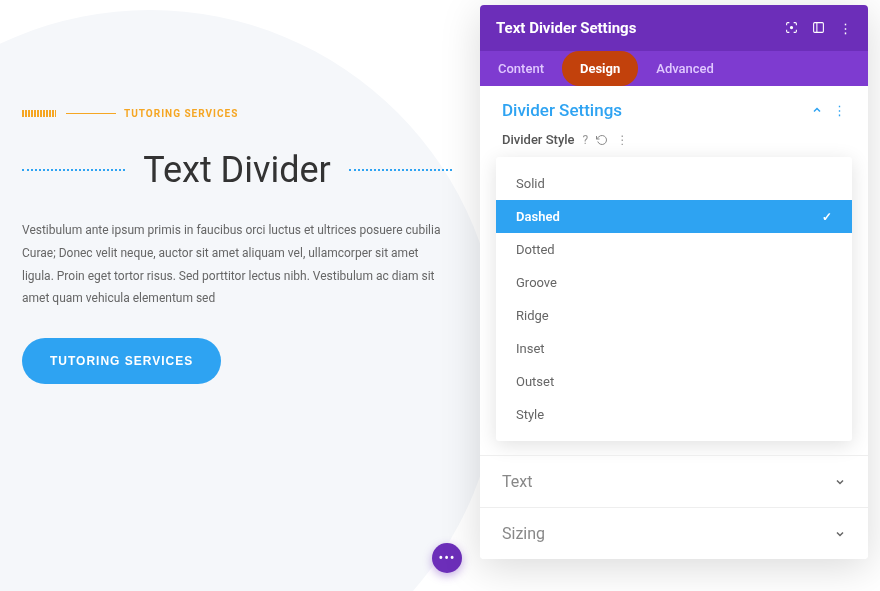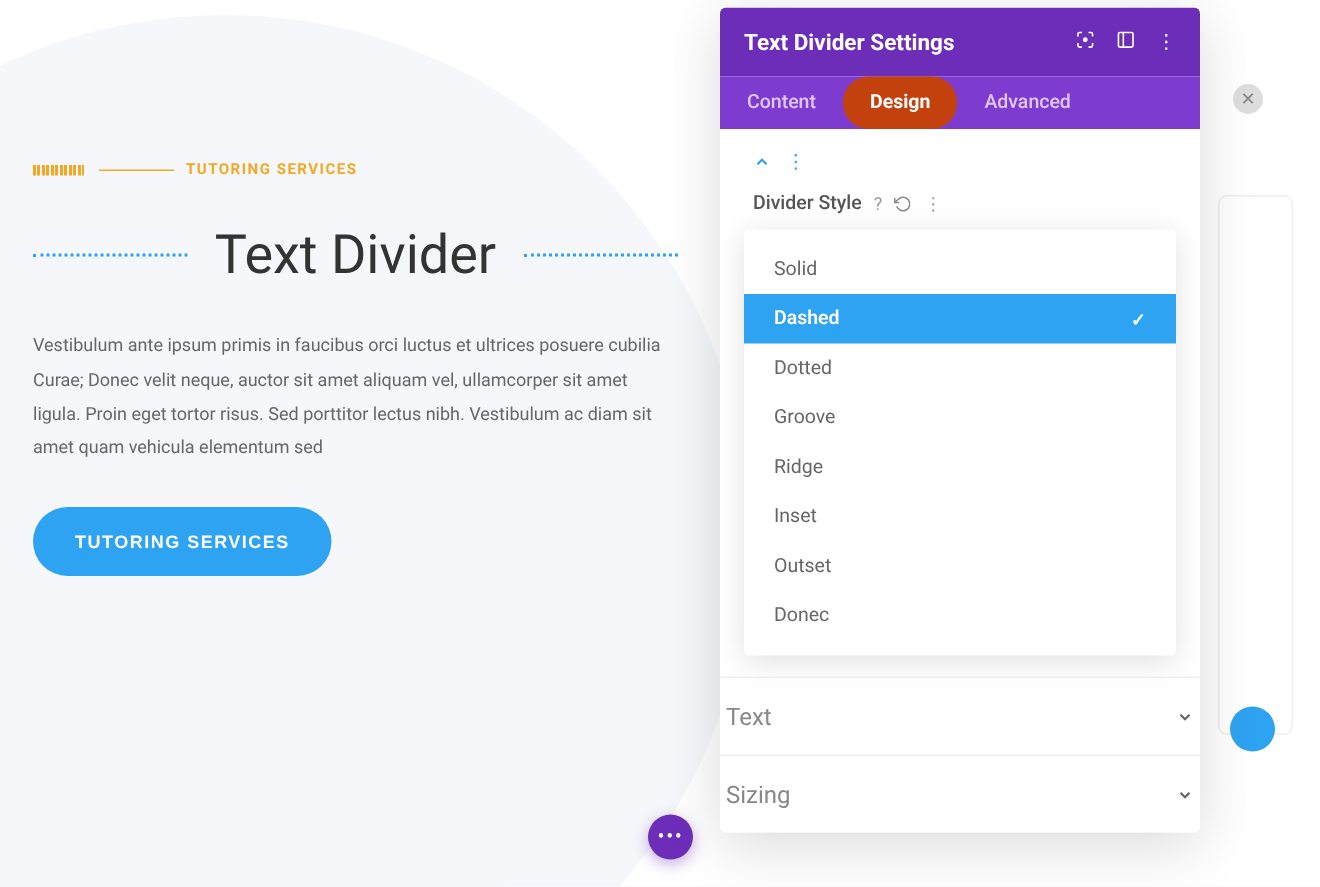--- a/index.html
+++ b/index.html
@@ -153,21 +153,21 @@
       align-items: center;
       justify-content: center;
       z-index: 2;
     }
 
     
     .panel {
       position: absolute;
       top: 5px;
       left: 480px;
-      width: 320px;
+      width: 388px;
       background: #fff;
       box-shadow: 0 8px 40px rgba(0,0,0,.15);
       border-radius: 4px;
       z-index: 10;
       overflow: hidden;
     }
 
     .panel-header {
       background: #6c2eb9;
       padding: 14px 16px;
@@ -267,21 +267,21 @@
       align-items: center;
     }
     .dd-option.selected {
       background: #2ea3f2;
       color: #fff;
       font-weight: 600;
     }
     .dd-check { color: #fff; font-size: 12px; }
 
     .section-collapse {
-      padding: 16px 4px;
+      padding: 16px 22px;
       border-top: 1px solid #eee;
       display: flex;
       align-items: center;
       justify-content: space-between;
     }
     .section-collapse .label {
       color: #888;
       font-size: 16px;
     }
     .panel-wrap { position: relative; }
@@ -343,20 +343,21 @@
   </div>
 
   <div class="panel-tabs">
     <div class="tab">Content</div>
     <div class="tab active">Design</div>
     <div class="tab">Advanced</div>
   </div>
 
   <div class="panel-body">
     <div class="section-hdr">
+      <span class="section-title">Divider Settings</span>
       <div class="section-actions">
         <span class="chev">
           <svg width="12" height="12" viewBox="0 0 24 24" fill="none" stroke="#2ea3f2" stroke-width="3">
                 <polyline points="18 15 12 9 6 15"></polyline>
               </svg>
         </span>
         <span class="dots">⋮</span>
       </div>
     </div>
 
@@ -376,21 +377,21 @@
       <div class="dd-option">Solid</div>
       <div class="dd-option selected">
         <span>Dashed</span>
         <span class="dd-check">✓</span>
       </div>
       <div class="dd-option">Dotted</div>
       <div class="dd-option">Groove</div>
       <div class="dd-option">Ridge</div>
       <div class="dd-option">Inset</div>
       <div class="dd-option">Outset</div>
-      <div class="dd-option">Donec</div>
+      <div class="dd-option">Style</div>
     </div>
 
     <div style="height:14px"></div>
 
     <div class="section-collapse">
       <span class="label">Text</span>
       <span class="chev down">
         <svg width="12" height="12" viewBox="0 0 24 24" fill="none" stroke="#666" stroke-width="3">
               <polyline points="6 9 12 15 18 9"></polyline>
             </svg>

